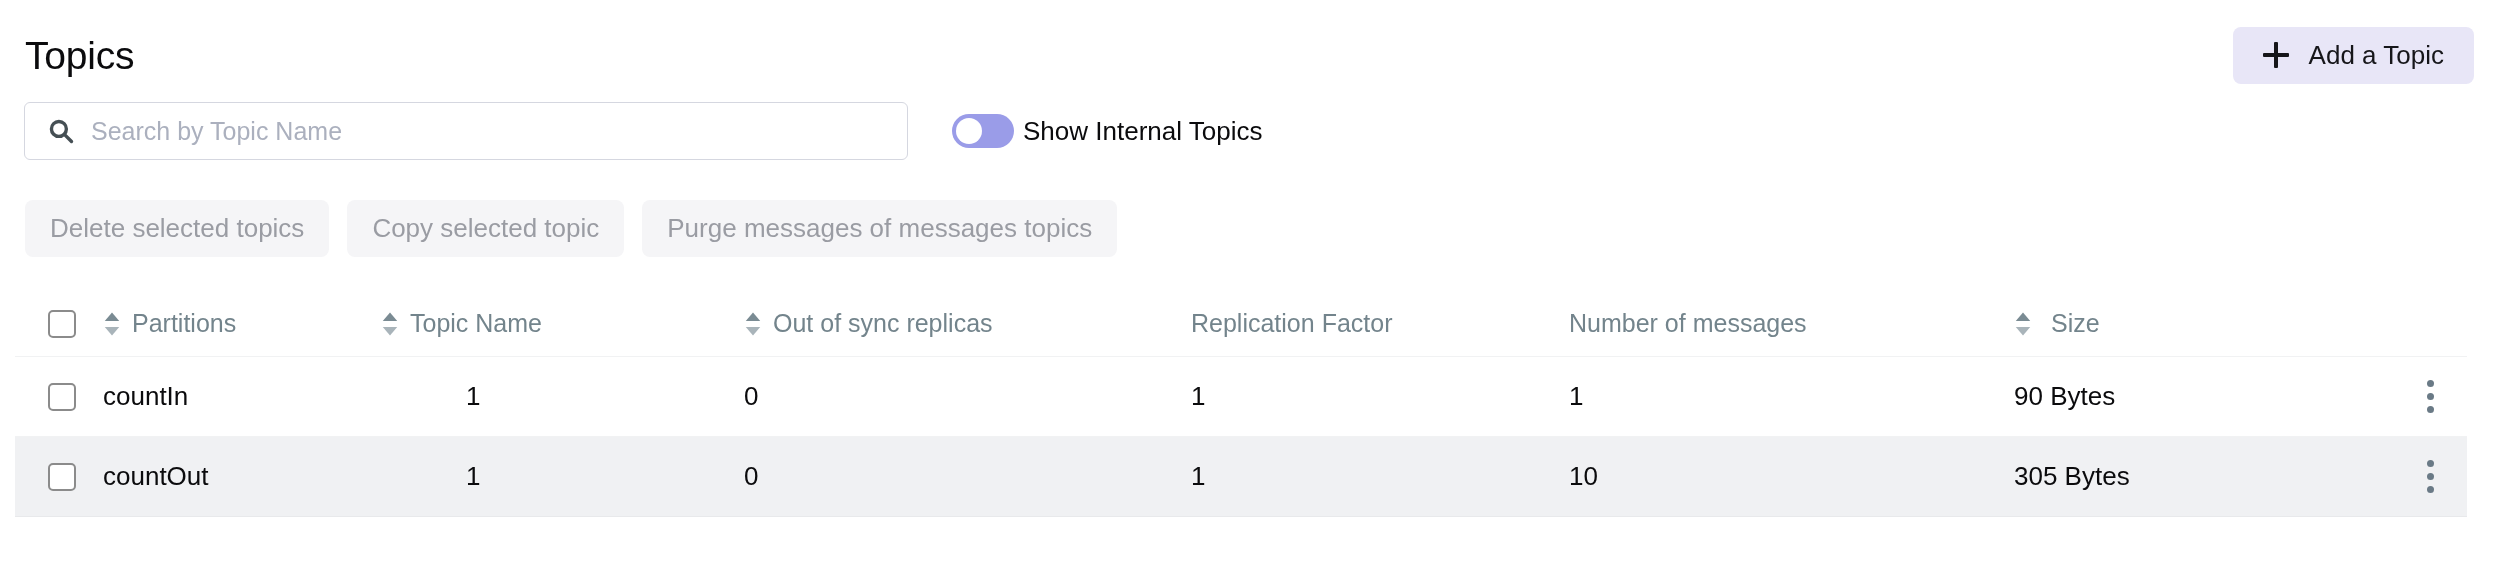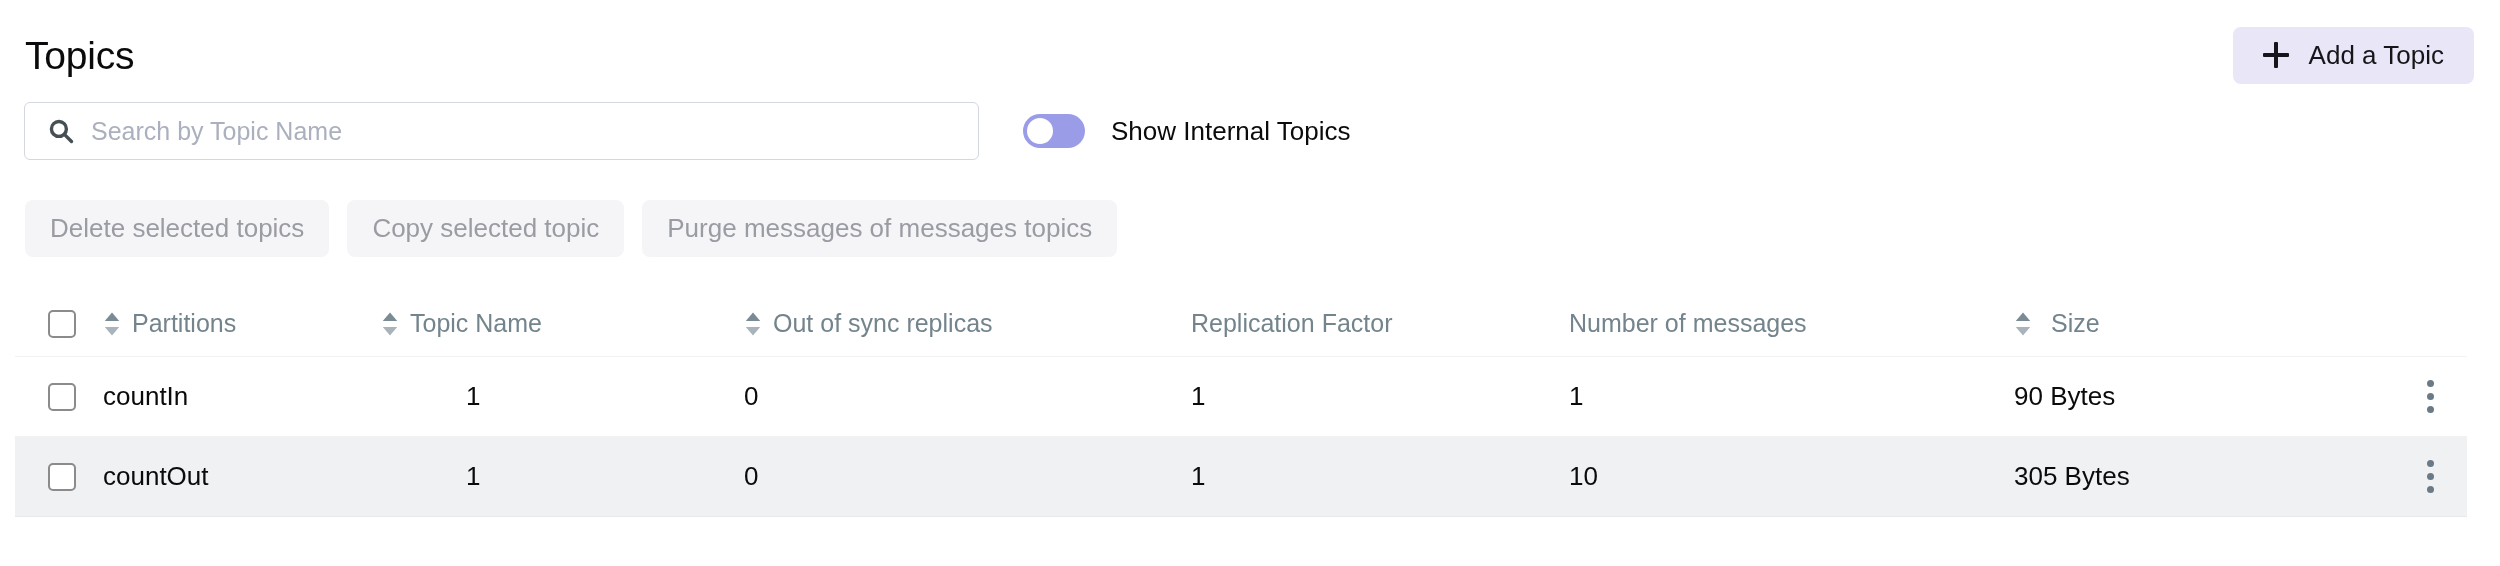--- a/index.html
+++ b/index.html
@@ -75,21 +75,21 @@
   .plus-icon::after  { top: 0; left: 11px; width: 4px; height: 26px; }
 
   
   .search-row {
     display: flex;
     align-items: center;
     margin-top: 6px;
   }
   .search-wrap {
     position: relative;
-    width: 955px;
+    width: 884px;
     height: 58px;
   }
   .search-input {
     width: 100%;
     height: 100%;
     box-sizing: border-box;
     border: 1.6px solid #D5D7E0;
     border-radius: 6px;
     background: #ffffff;
     padding: 0 18px 0 66px;
@@ -106,21 +106,21 @@
     transform: translateY(-50%);
     width: 28px;
     height: 28px;
     pointer-events: none;
     display: block;
   }
 
   .toggle-group {
     display: flex;
     align-items: center;
-    gap: 26px;
+    gap: 9px;
     margin-left: 44px;
   }
   .toggle {
     position: relative;
     width: 62px;
     height: 34px;
     border-radius: 17px;
     background: #9A9CE8;
     border: none;
     padding: 0;

